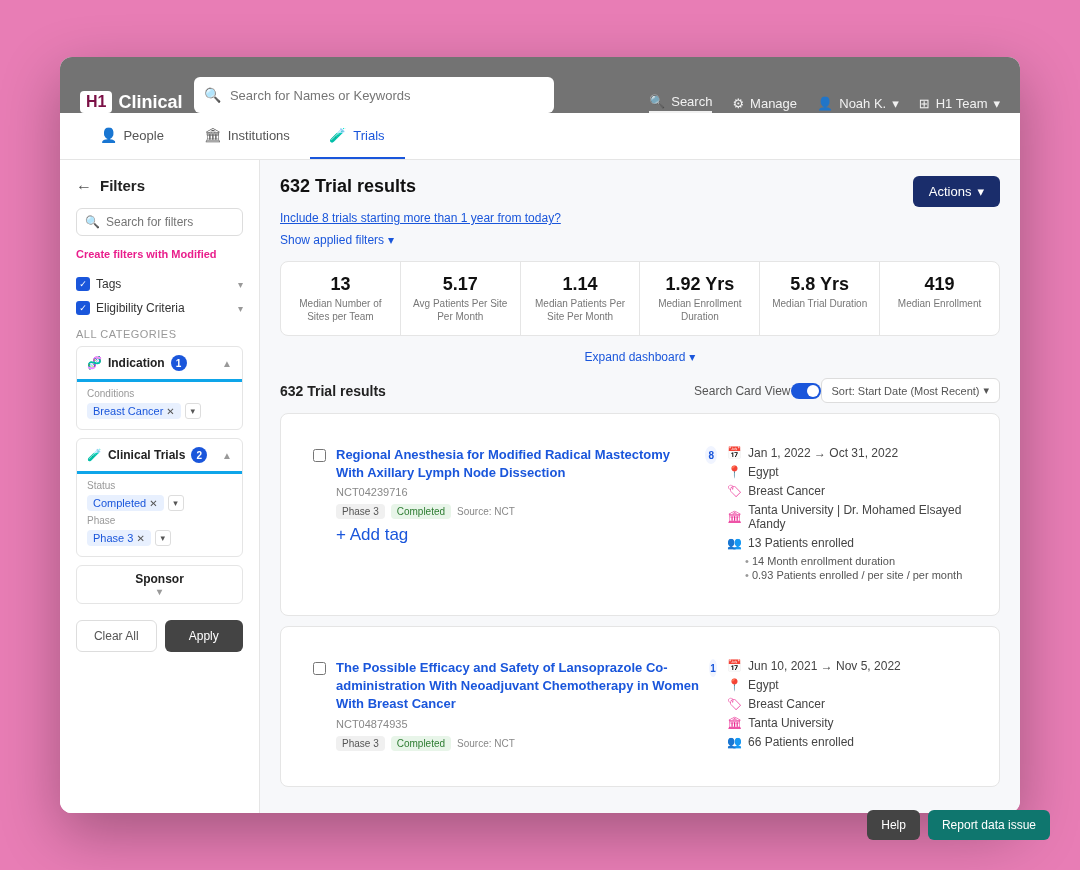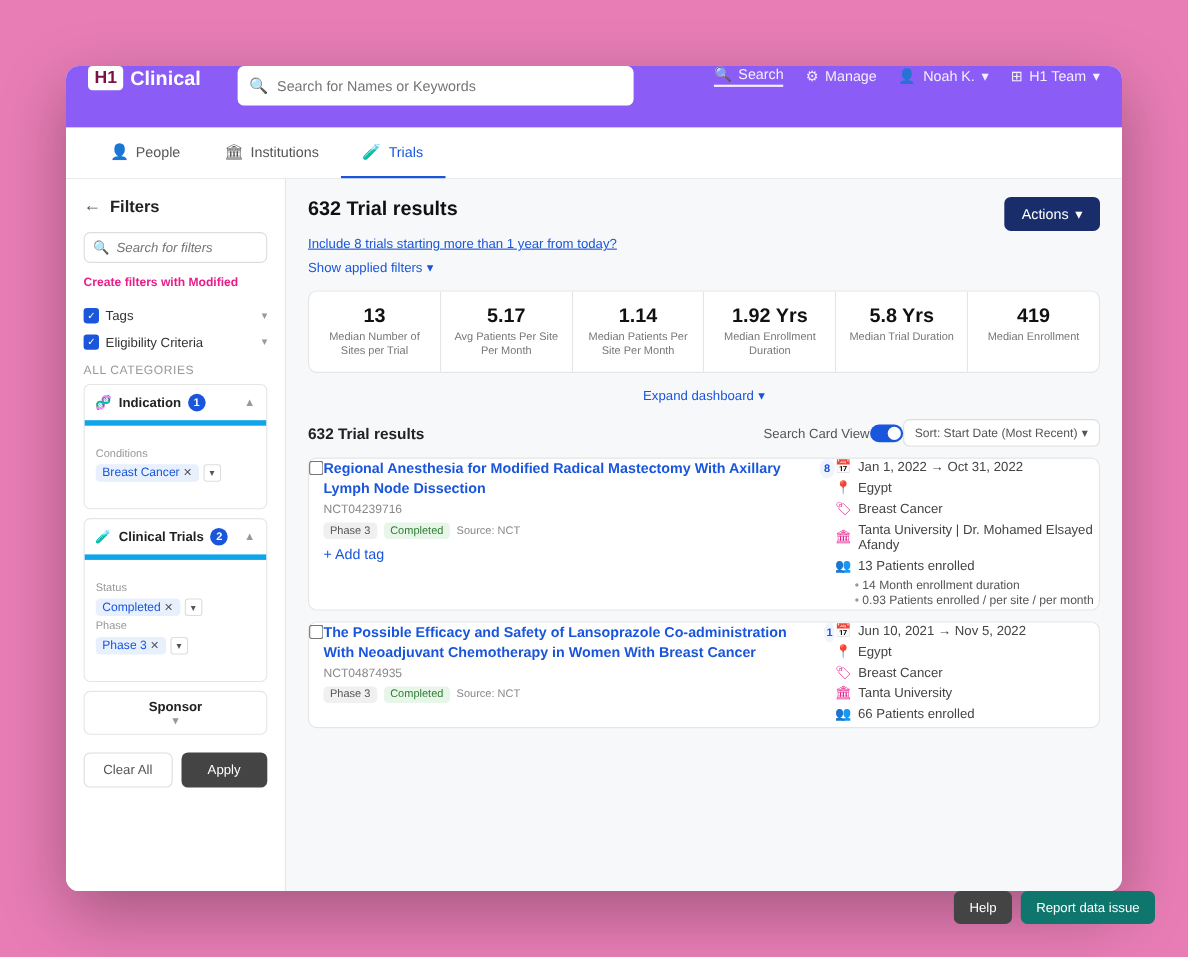--- a/index.html
+++ b/index.html
@@ -17,26 +17,26 @@
       border-radius: 12px;
       width: 960px;
       min-height: 750px;
       box-shadow: 0 20px 60px rgba(0,0,0,0.3);
       overflow: hidden;
       display: flex;
       flex-direction: column;
     }
     
     .header {
-      background: #8b5cf6;
-      display: flex;
-      align-items: flex-start;
+      background: #737373;
+      display: flex;
+      align-items: flex-end;
       padding: 0 20px;
       height: 56px;
-      gap: 34px;
+      gap: 12px;
     }
     .logo {
       display: flex;
       align-items: center;
       gap: 6px;
       color: #fff;
       font-weight: 700;
       font-size: 18px;
       flex-shrink: 0;
     }
@@ -154,21 +154,20 @@
       border-radius: 6px;
       padding: 6px 8px;
       margin-bottom: 12px;
     }
     .filter-search input {
       border: none;
       outline: none;
       font-size: 12px;
       color: #555;
       width: 100%;
-      font-style: italic;
     }
     .create-filters-link {
       font-size: 11px;
       color: #1a56db;
       margin-bottom: 12px;
       cursor: pointer;
     }
     .create-filters-link span { color: #e91e8c; font-weight: 600; }
     .filter-section {
       margin-bottom: 8px;
@@ -224,22 +223,22 @@
     }
     .badge {
       background: #1a56db;
       color: #fff;
       border-radius: 50%;
       width: 16px; height: 16px;
       font-size: 10px;
       display: flex; align-items: center; justify-content: center;
     }
     .category-body {
-      padding: 20px 10px;
-      border-top: 5px solid #0ea5e9;
+      padding: 6px 10px;
+      border-top: 3px solid #0ea5e9;
     }
     .sub-label {
       font-size: 10px;
       color: #999;
       margin-bottom: 4px;
     }
     .tag-row {
       display: flex;
       align-items: center;
       gap: 4px;
@@ -415,24 +414,24 @@
       padding: 5px 10px;
       font-size: 11px;
       cursor: pointer;
       display: flex; align-items: center; gap: 4px;
     }
     
     .trial-card {
       background: #fff;
       border: 1px solid #e5e5e5;
       border-radius: 8px;
-      padding: 0;
+      padding: 32px;
       margin-bottom: 10px;
       display: flex;
-      gap: 0;
+      gap: 10px;
       justify-content: space-between;
     }
     .trial-checkbox {
       flex-shrink: 0;
       margin-top: 2px;
     }
     .trial-checkbox input { cursor: pointer; }
     .trial-left { flex: 1; }
     .trial-right {
       width: 240px;
@@ -471,21 +470,21 @@
       color: #2e7d32;
       border-radius: 4px;
       font-size: 10px;
       padding: 2px 6px;
     }
     .badge-source {
       font-size: 10px;
       color: #888;
     }
     .add-tag {
-      font-size: 13px;
+      font-size: 17px;
       color: #1a56db;
       cursor: pointer;
       margin-top: 6px;
     }
     .trial-info-row {
       display: flex;
       align-items: center;
       gap: 6px;
       margin-bottom: 5px;
       font-size: 12px;
@@ -697,21 +696,21 @@
         <a>Include 8 trials starting more than 1 year from today?</a>
       </div>
       <div class="show-filters">
         <span>Show applied filters</span>
         <span>▾</span>
       </div>
 
       <div class="stats-row">
         <div class="stat-item">
           <div class="stat-value">13</div>
-          <div class="stat-label">Median Number of Sites per Trial</div>
+          <div class="stat-label">Median Number of Sites per Team</div>
         </div>
         <div class="stat-item">
           <div class="stat-value">5.17</div>
           <div class="stat-label">Avg Patients Per Site Per Month</div>
         </div>
         <div class="stat-item">
           <div class="stat-value">1.14</div>
           <div class="stat-label">Median Patients Per Site Per Month</div>
         </div>
         <div class="stat-item">

